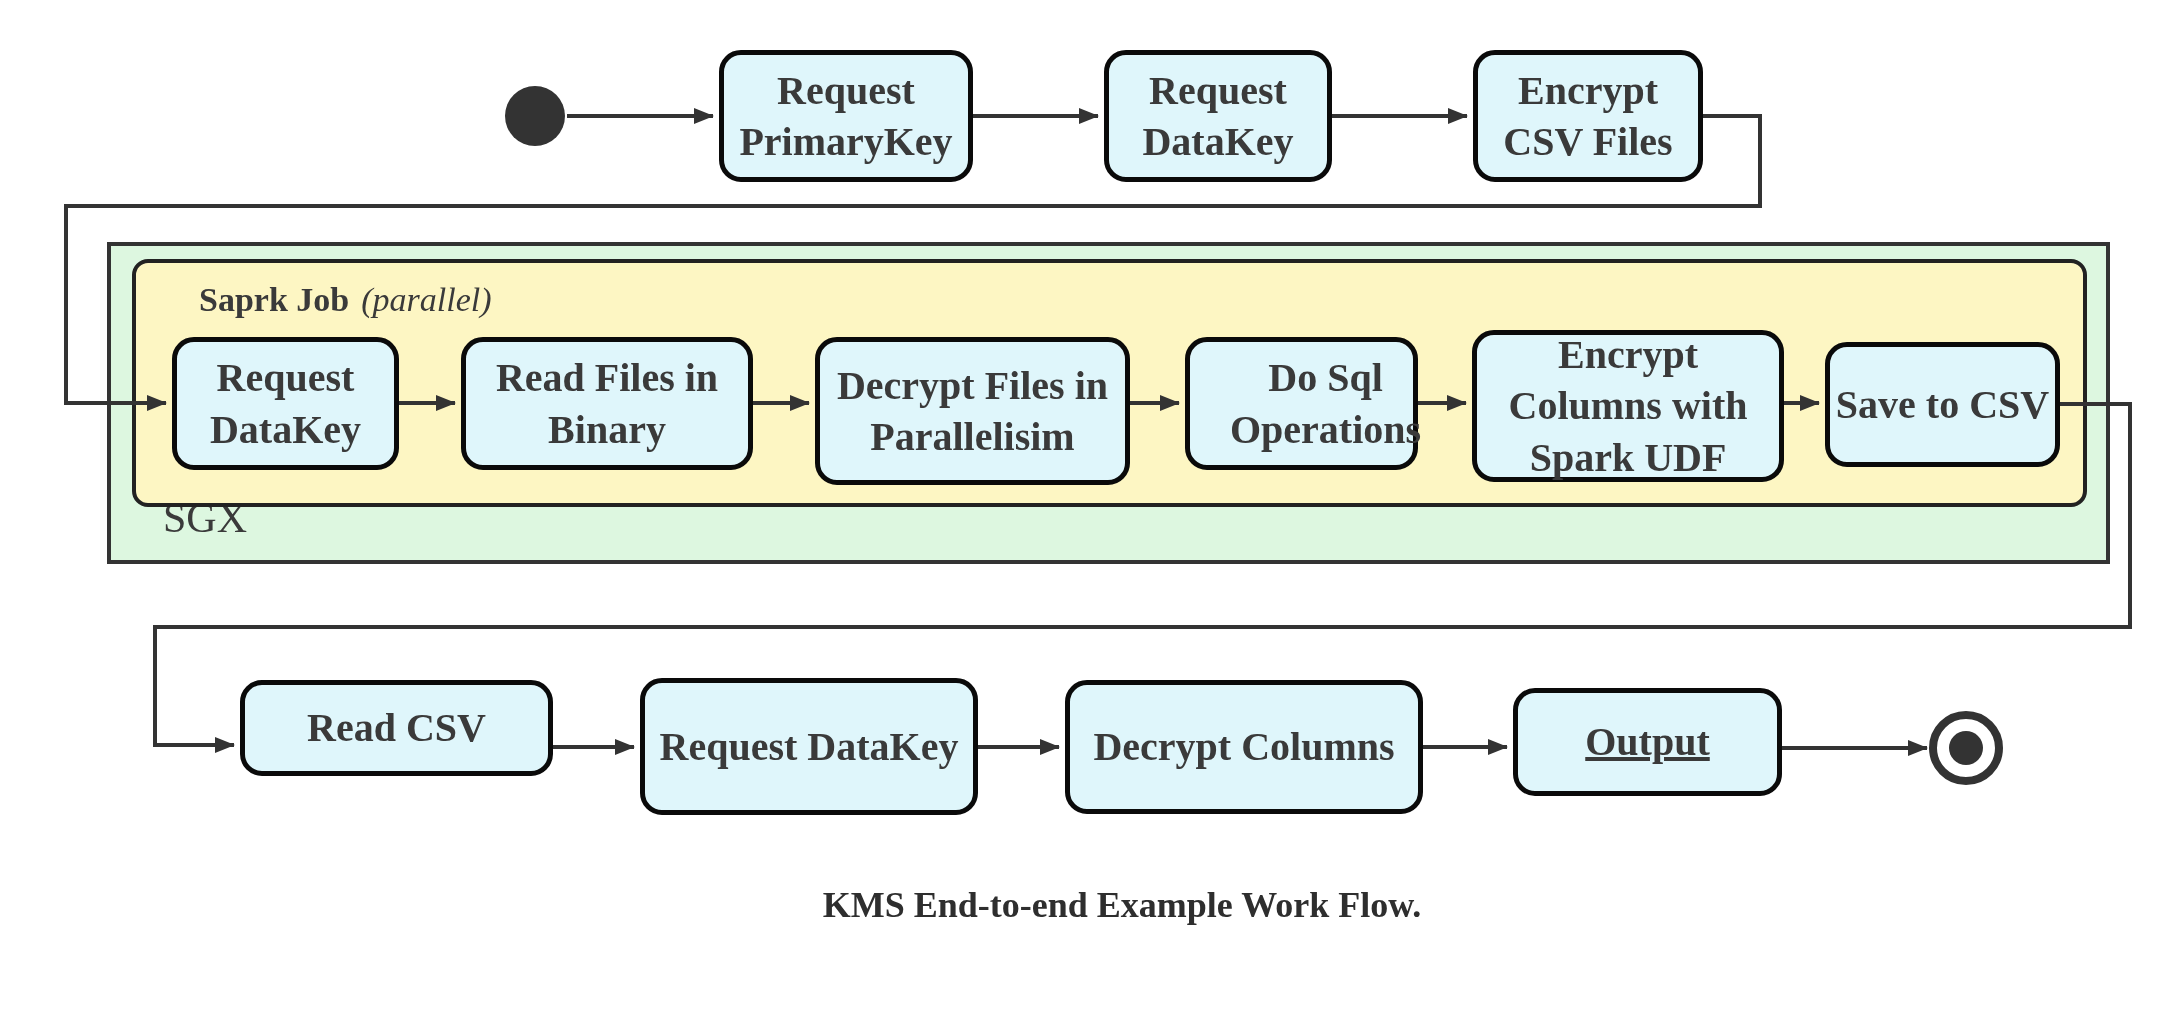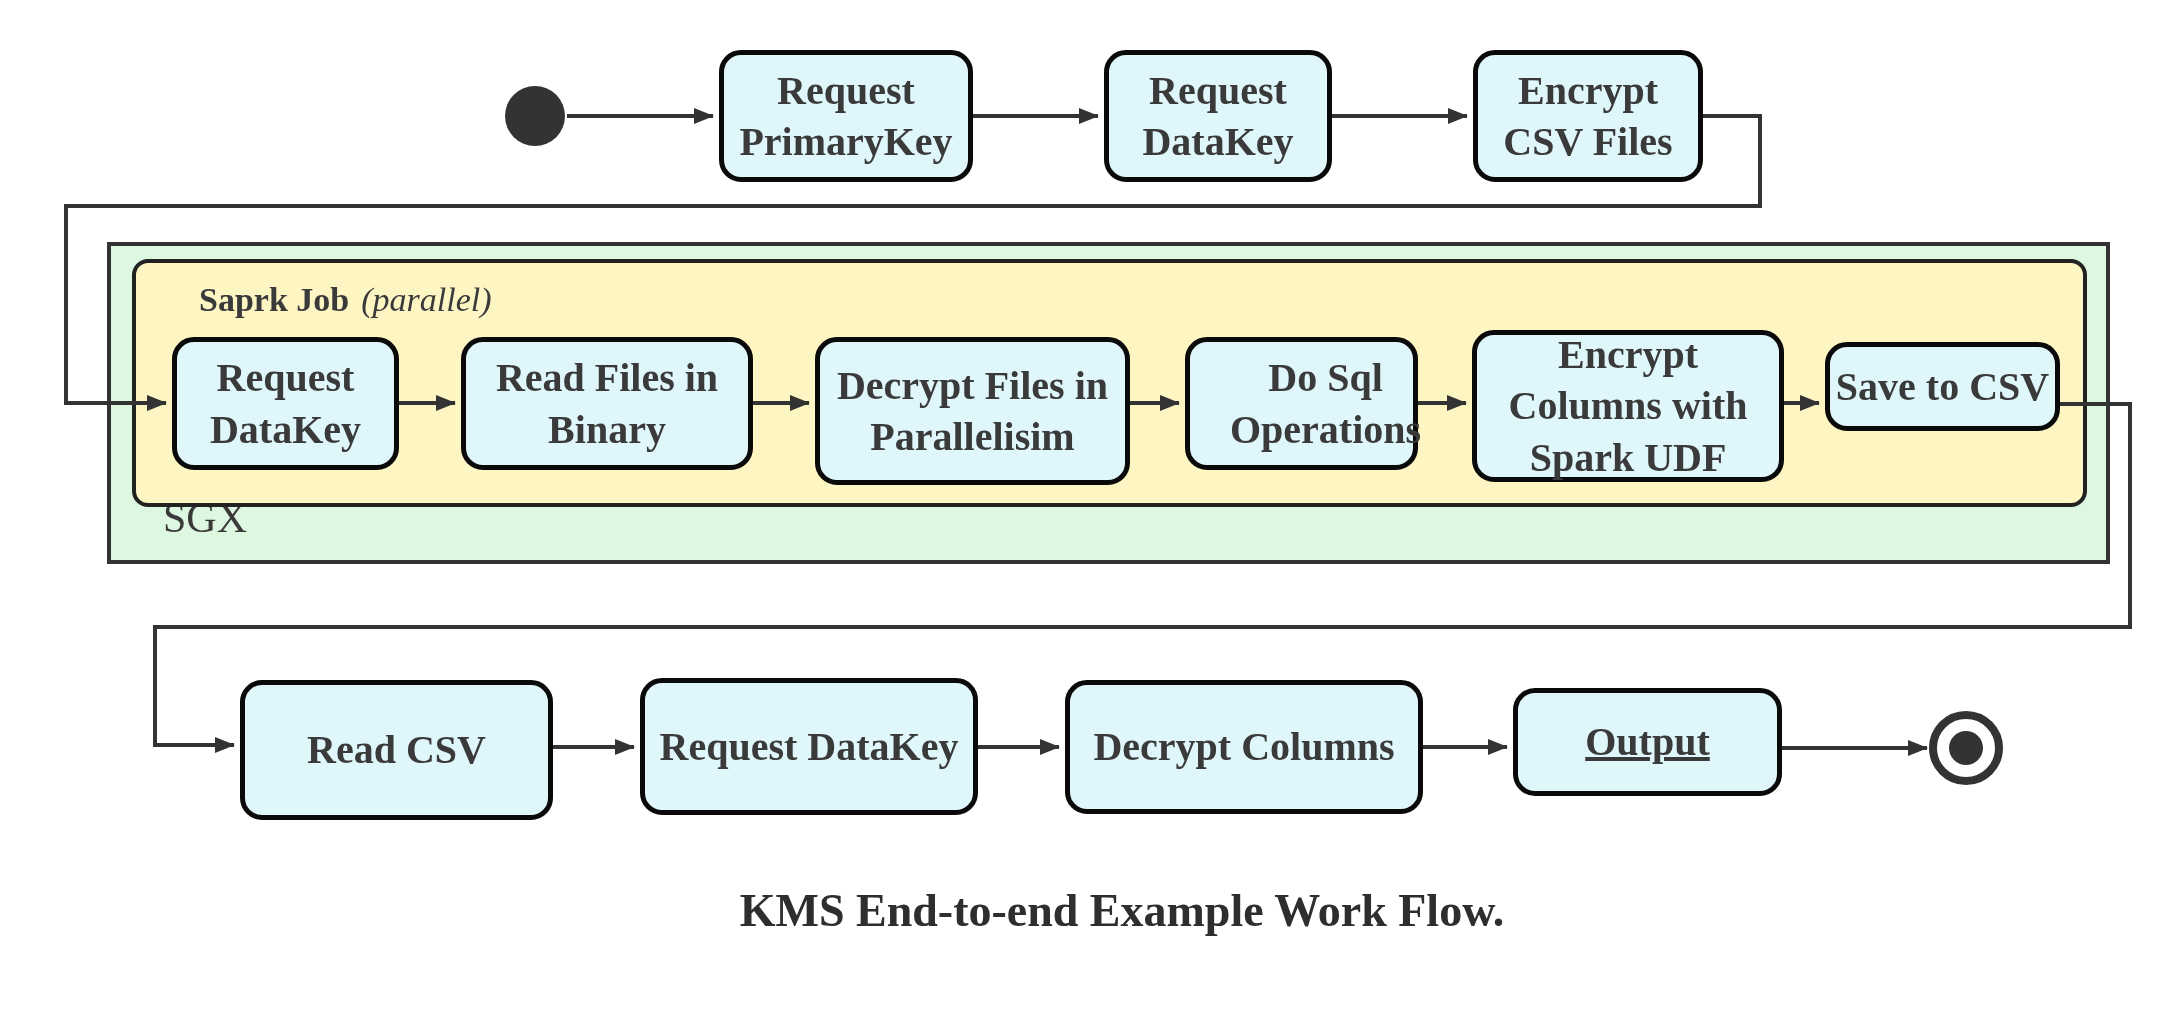--- a/index.html
+++ b/index.html
@@ -40,21 +40,21 @@
     border-radius:22px;
     display:flex;align-items:center;justify-content:center;
     text-align:center;
     font-size:40px;font-weight:bold;line-height:1.28;
     color:var(--text,#3a3a3a);
     white-space:pre-line;
   }
   #title{
     position:absolute;top:884px;left:1122px;
     transform:translateX(-50%);
-    font-size:46px;font-weight:bold;color:#2e2e2e;
+    font-size:36px;font-weight:bold;color:#2e2e2e;
     white-space:nowrap;z-index:5;text-align:right;
   }
 </style>
 </head>
 <body>
 
 <div id="canvas">
 
   <div id="sgx" class="container sgx" style="left: 107px; top: 242px; width: 2003px; height: 322px;">
     <span class="sgx-label">SGX</span>
@@ -104,18 +104,18 @@
 DataKey</div>
     <div class="node" style="left: 461px; top: 337px; width: 292px; height: 133px;">Read Files in
 Binary</div>
     <div class="node" style="left: 815px; top: 337px; width: 315px; height: 148px;">Decrypt Files in
 Parallelisim</div>
     <div class="node" style="left: 1185px; top: 337px; width: 233px; height: 133px; padding-left: 48px;">Do Sql
 Operations</div>
     <div class="node" style="left: 1472px; top: 330px; width: 312px; height: 152px;">Encrypt
 Columns with
 Spark UDF</div>
-    <div class="node" style="left: 1825px; top: 342px; width: 235px; height: 89px;">Save to CSV</div>
-    <div class="node" style="left: 240px; top: 680px; width: 313px; height: 140px;">Read CSV</div>
+    <div class="node" style="left: 1825px; top: 342px; width: 235px; height: 125px;">Save to CSV</div>
+    <div class="node" style="left: 240px; top: 680px; width: 313px; height: 96px;">Read CSV</div>
     <div class="node" style="left: 640px; top: 678px; width: 338px; height: 137px;">Request DataKey</div>
     <div class="node" style="left: 1065px; top: 680px; width: 358px; height: 134px; border-radius: 22px;">Decrypt Columns</div>
     <div class="node" style="left: 1513px; top: 688px; width: 269px; height: 108px; text-decoration: underline;">Output</div>
   </div>
 
 </body></html>

